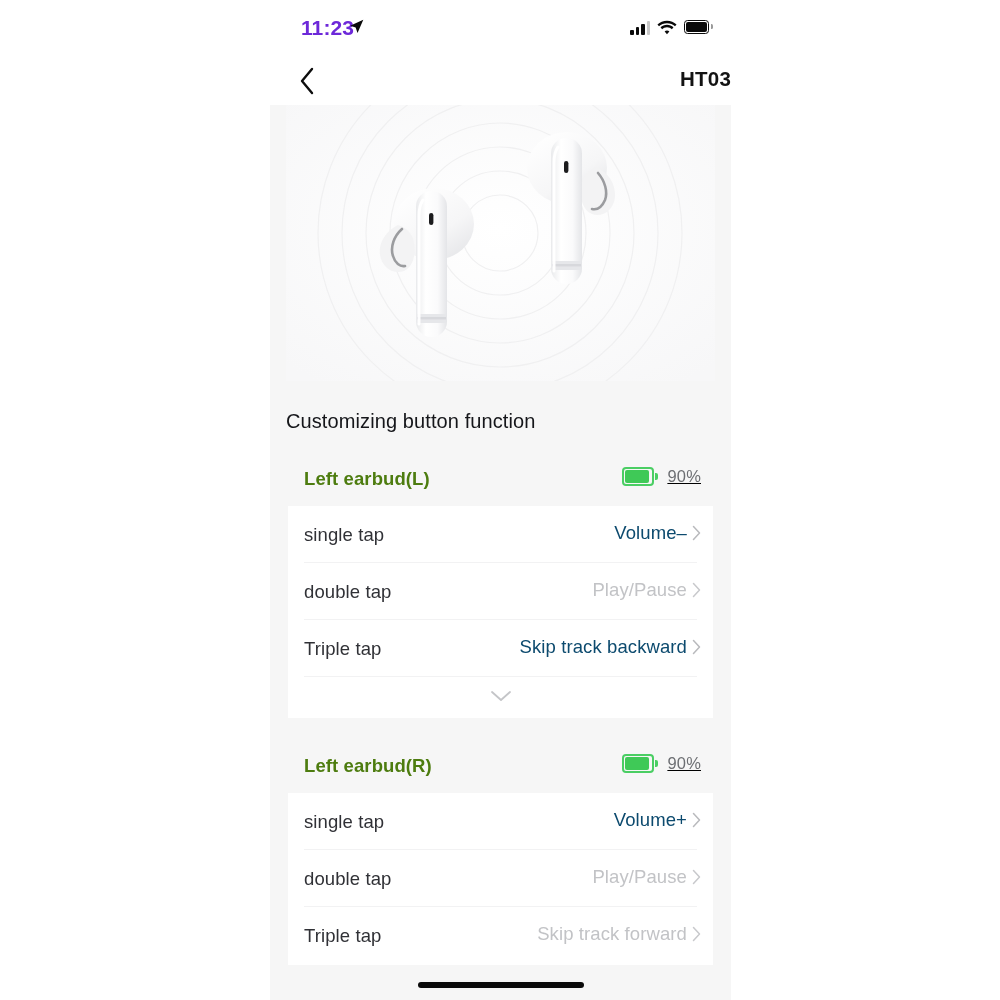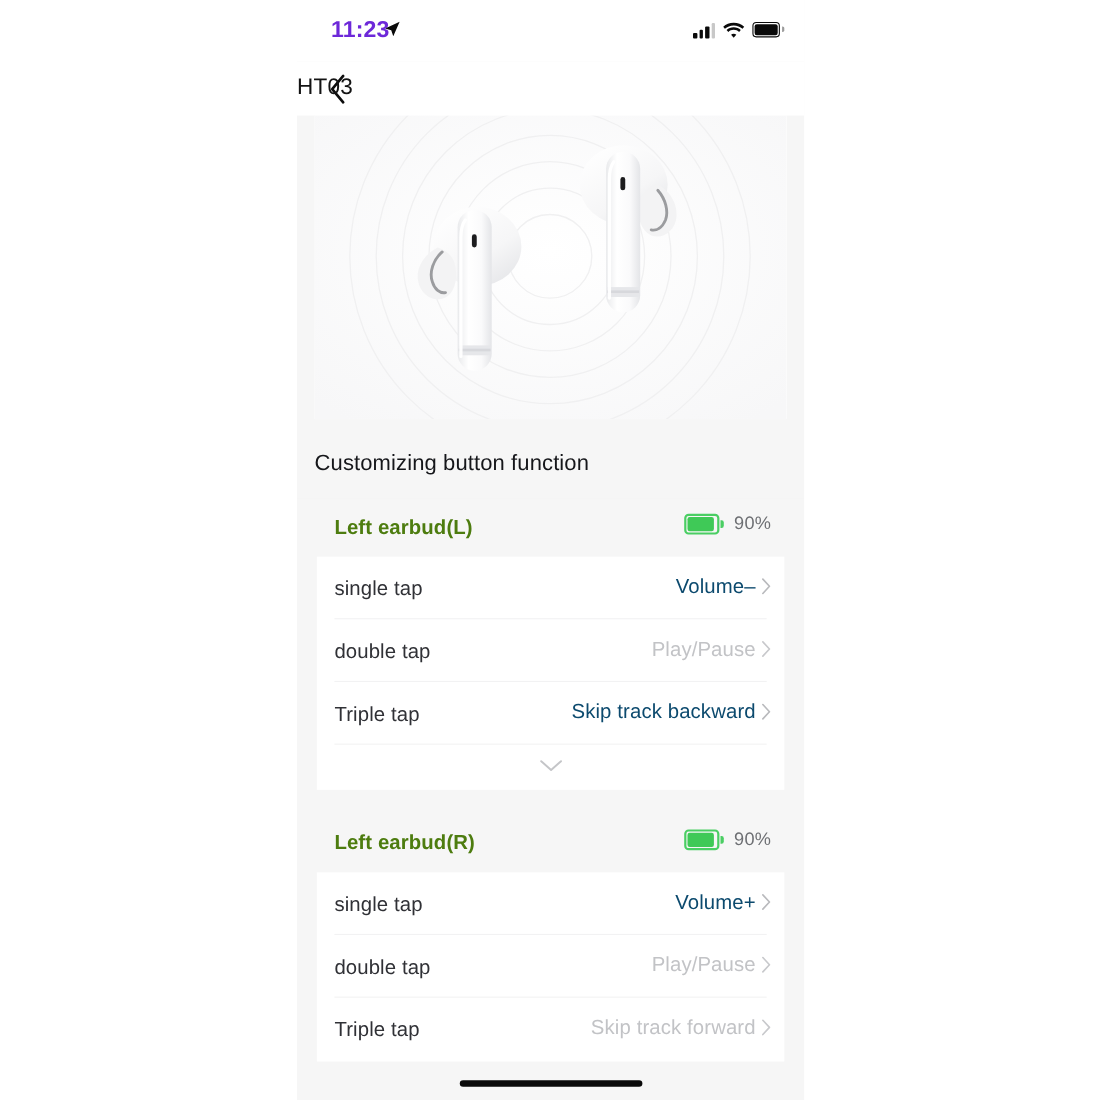--- a/index.html
+++ b/index.html
@@ -131,23 +131,23 @@
     display: flex;
     align-items: center;
     justify-content: center;
     cursor: pointer;
   }
   .nav-title {
     position: absolute;
     left: 0;
     top: 11px;
     width: 461px;
-    text-align: left;
+    text-align: right;
     font-size: 20.5px;
-    font-weight: normal;
+    font-weight: bold;
     color: #131313;
     letter-spacing: 0.2px;
   }
 
   
   .hero {
     position: absolute;
     left: 16px;
     top: 105px;
     width: 429px;
@@ -189,20 +189,21 @@
     color: #4d7c0f;
     letter-spacing: 0.1px;
   }
   .bud-header .batt-wrap {
     position: absolute;
     right: 30px;
     top: 14px;
     display: flex;
     align-items: center;
     gap: 9px;
+    text-decoration: underline;
   }
   .batt-green {
     position: relative;
     width: 36px;
     height: 19px;
   }
   .batt-green .shell {
     position: absolute;
     left: 0; top: 0;
     width: 32px;

